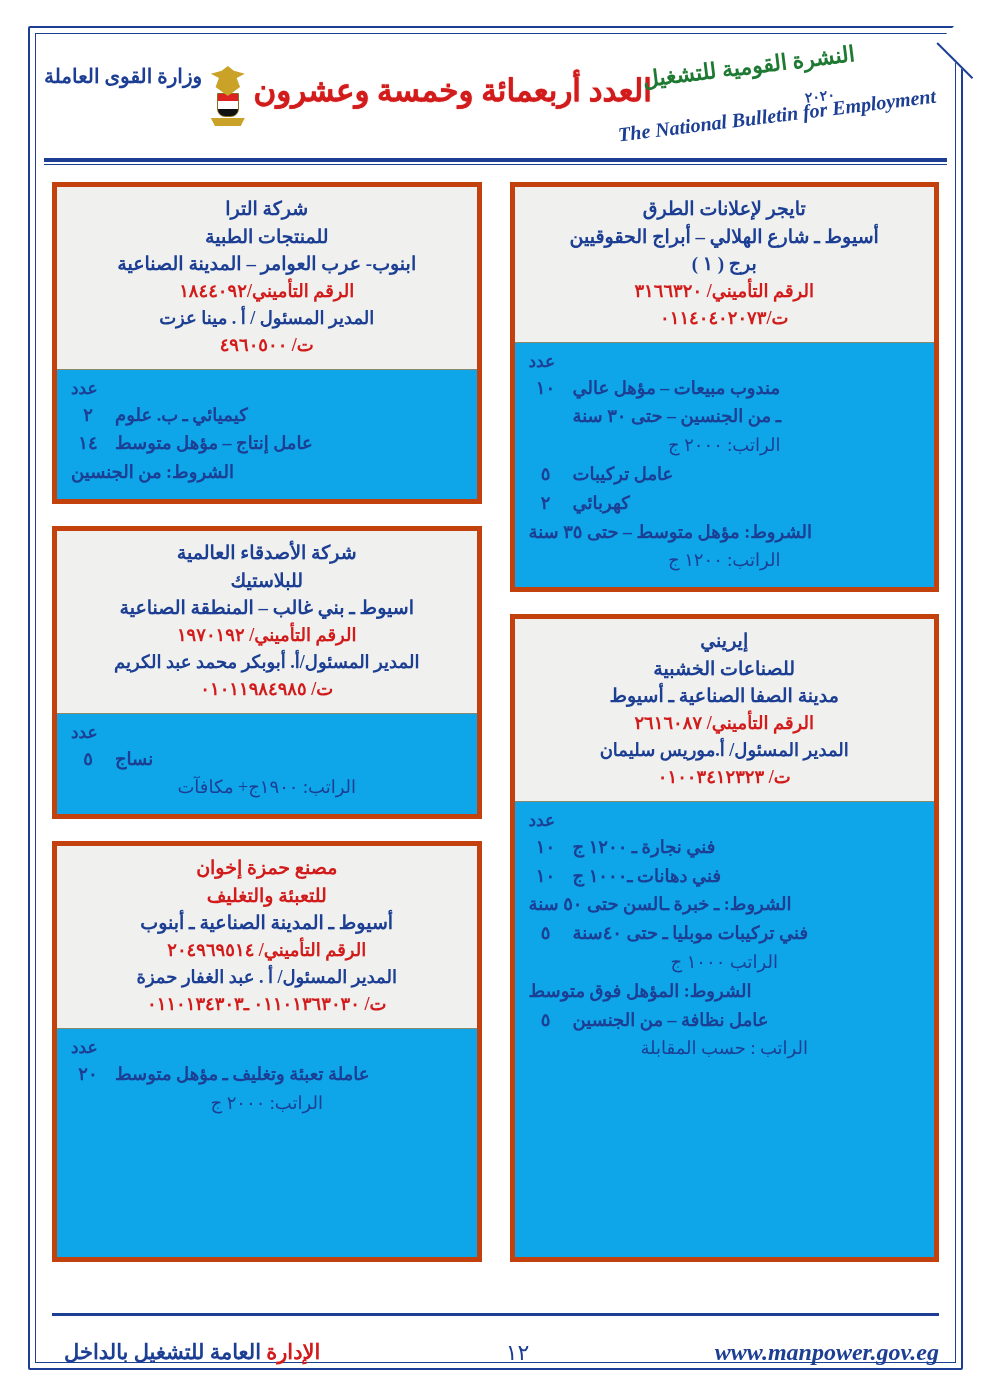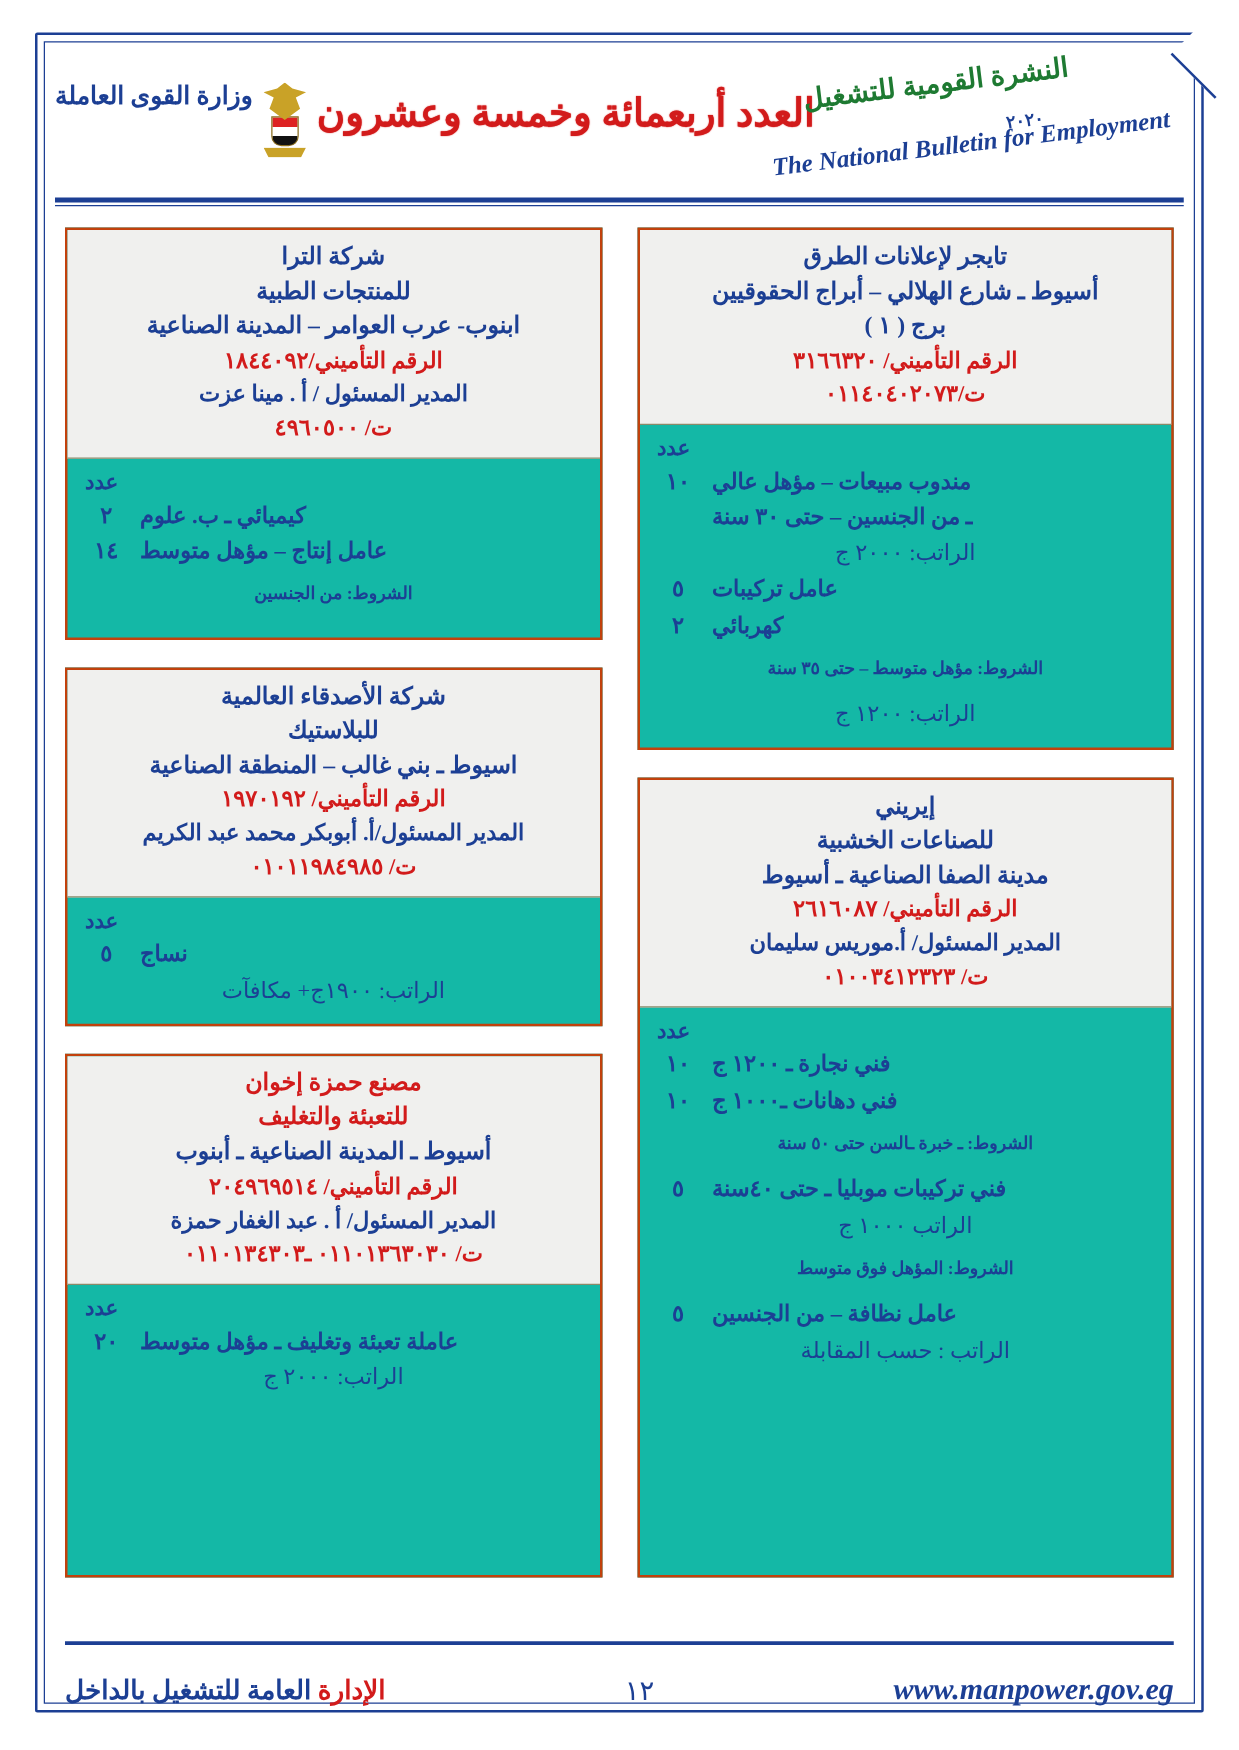--- a/index.html
+++ b/index.html
@@ -129,22 +129,22 @@
     gap:28px;
     height:1080px;
   }
   .col{
     flex:1;
     display:flex;
     flex-direction:column;
     gap:22px;
   }
   .card{
-    border:2px solid #c2410c;
-    background:#14b8a6;
+    border:5px solid #c2410c;
+    background:#0ea5e9;
     box-sizing:border-box;
   }
   .card-head{
     background:#f0f0ee;
     padding:8px 12px 10px 12px;
     text-align:center;
     border-bottom:1px solid #8a8a6a;
   }
   .card-body{
     padding:8px 14px 12px 14px;
@@ -159,33 +159,33 @@
   }
   .job{
     display:flex;flex-direction:row-reverse;
     justify-content:flex-start;align-items:flex-end;
     gap:10px;font-size:18px;line-height:1.6;
     color:#1c3f94;font-weight:bold;
   }
   .job .num{min-width:34px;text-align:center;}
   .job .txt{flex:0 1 auto;}
   .cond{
-    color:#1c3f94;font-weight:bold;font-size:14px;line-height:1.6;
-    text-align:center;margin:10px;
+    color:#1c3f94;font-weight:bold;font-size:18px;line-height:1.6;
+    text-align:left;margin:0;
   }
   .sal{
     color:#1c3f94;font-weight:normal;font-size:18px;line-height:1.6;
     text-align:center;margin:0;
   }
   
   .foot-rule{
     position:absolute;left:52px;right:52px;bottom:84px;height:3px;background:#1c3f94;
   }
   .footer{
-    position:absolute;left:52px;right:52px;bottom:34px;
+    position:absolute;left:64px;right:52px;bottom:34px;
     display:flex;flex-direction:row-reverse;
     align-items:center;justify-content:space-between;
   }
   .f-dept{color:#1c3f94;font-size:21px;font-weight:bold;}
   .f-dept .red{color:#d21b1b;}
   .f-page{color:#1c3f94;font-size:22px;font-weight:normal;}
   .f-url{color:#1c3f94;font-size:24px;font-weight:bold;font-style:italic;font-family:"Liberation Serif",serif;}
 </style>
 </head>
 <body>

